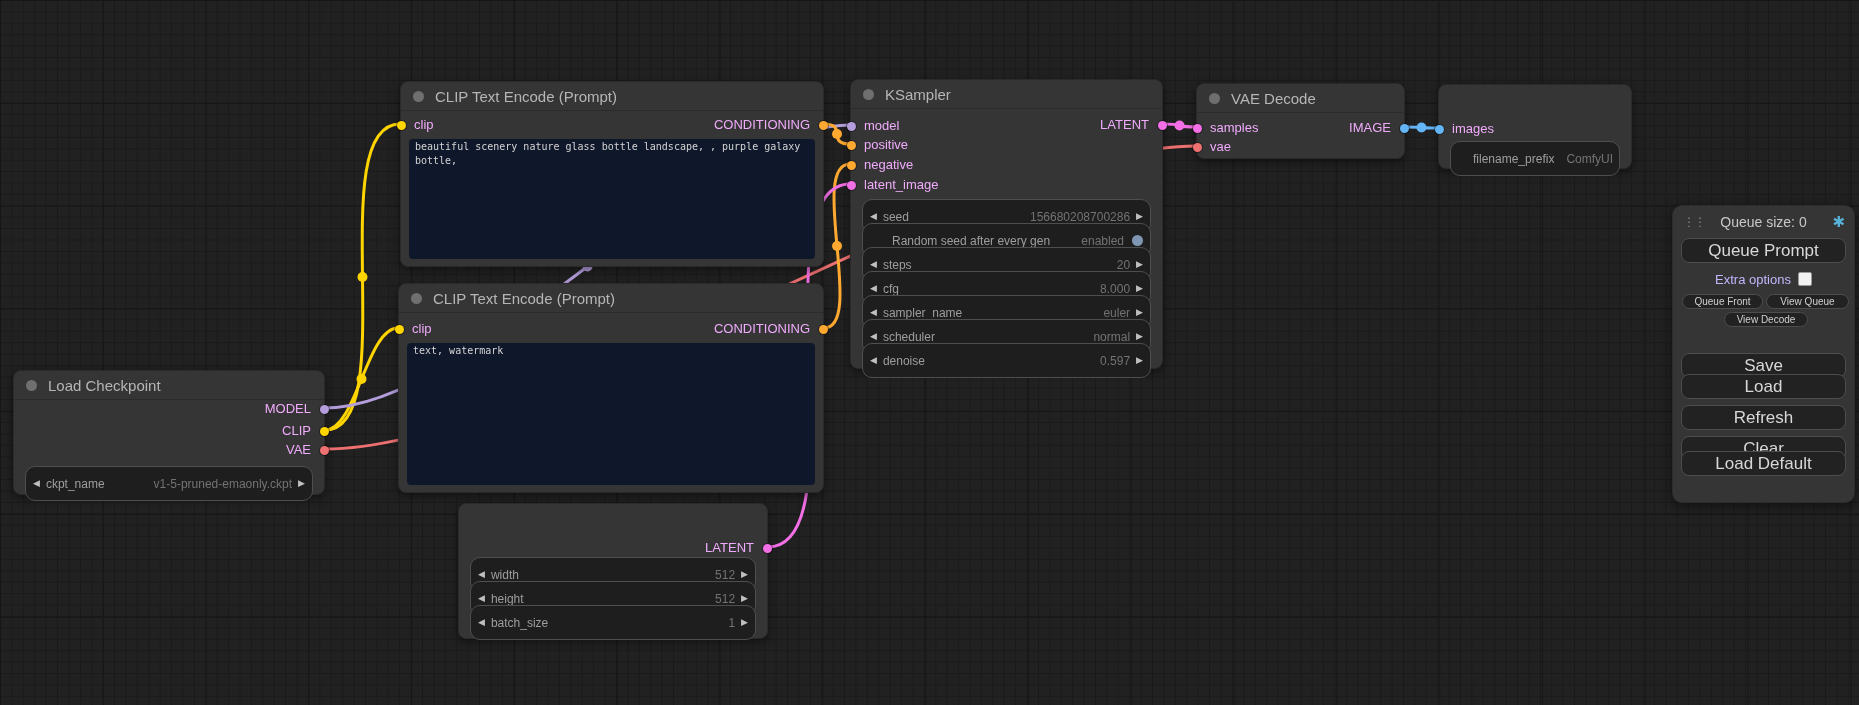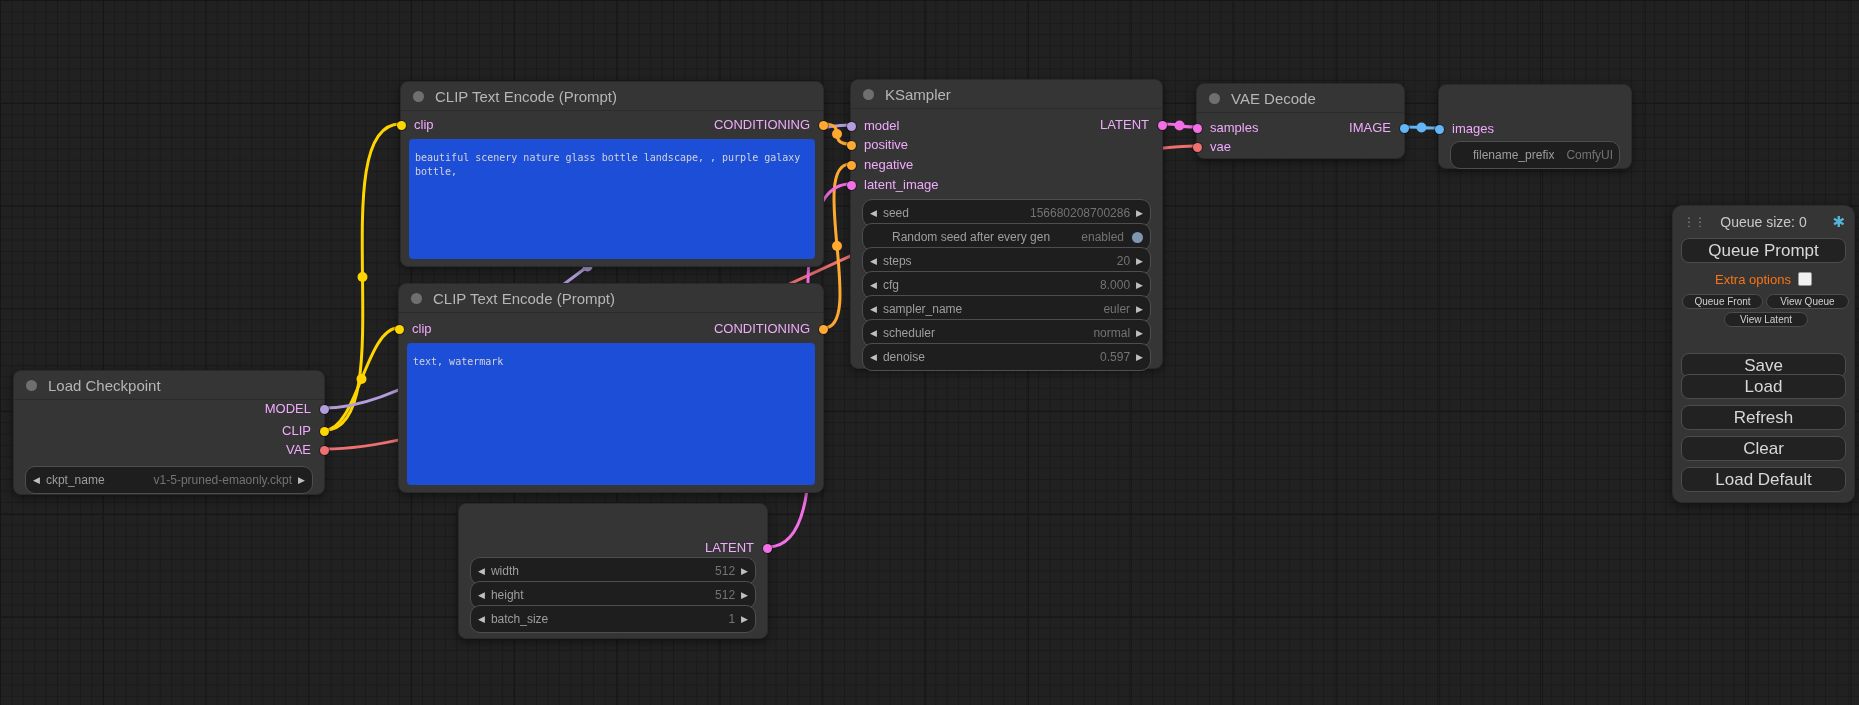--- a/index.html
+++ b/index.html
@@ -26,35 +26,35 @@
     border-radius:8px 8px 0 0;
   }
   .tdot{position:absolute;left:12px;top:9px;width:11px;height:11px;border-radius:50%;background:#6f6f6f;}
   .slot{position:absolute;height:14px;line-height:14px;font-size:13px;color:#f0abfc;}
   .slot .dot{position:absolute;top:2.5px;width:9px;height:9px;border-radius:50%;box-shadow:0 0 0 1px rgba(0,0,0,.35);}
   .slot.in{left:0;padding-left:13px;}
   .slot.in .dot{left:-4.5px;}
   .slot.out{right:0;padding-right:13px;text-align:right;}
   .slot.out .dot{right:-4.5px;}
   .widget{
-    position:absolute;height:28px;background:#1e1e1e;border:1px solid #4e4e4e;
+    position:absolute;height:35px;background:#1e1e1e;border:1px solid #4e4e4e;
     border-radius:10px;box-sizing:border-box;display:flex;align-items:center;
     font-size:12px;color:#9e9e9e;padding:0 7px;overflow:hidden;white-space:nowrap;
   }
   .widget .arr{font-size:9px;color:#c0c0c0;flex:0 0 auto;line-height:17px;}
   .widget .wlabel{margin:0 6px;flex:0 1 auto;}
   .widget .sp{flex:1 1 auto;}
   .widget .wvalue{color:#737373;margin:0 6px;flex:0 0 auto;}
   .widget .knob{flex:0 0 auto;width:11px;height:11px;border-radius:50%;background:#7f96b2;margin-left:2px;}
   .widget.toggle .wlabel{margin-left:22px;}
   .widget.static{padding:0 16px;}
   .prompt{
-    position:absolute;left:8px;right:8px;background:#1d4ed8;border-radius:4px;
+    position:absolute;left:8px;right:8px;background:#0f172a;border-radius:4px;
     font-family:"DejaVu Sans Mono",monospace;font-size:10px;line-height:14px;
-    color:#d4d4d4;padding:12px 6px;box-sizing:border-box;white-space:pre-wrap;
+    color:#d4d4d4;padding:1px 6px;box-sizing:border-box;white-space:pre-wrap;
     word-break:break-word;
   }
   
   #queue-panel{
     position:absolute;z-index:3;left:1672px;top:205px;width:183px;height:298px;
     background:#353535;border:1px solid #2c2c2c;border-radius:10px;
     box-shadow:0 3px 12px rgba(0,0,0,.5);box-sizing:border-box;color:#c8c8c8;
   }
   .qbtn{
     position:absolute;left:8px;right:8px;height:25px;background:#222;
@@ -64,21 +64,21 @@
   }
   .qpill{
     position:absolute;height:15px;background:#222;border:1px solid #4d4d4d;
     border-radius:8px;color:#cfcfcf;font-size:10px;display:flex;align-items:center;
     justify-content:center;box-sizing:border-box;cursor:pointer;
   }
   #qheader{position:absolute;left:0;right:0;top:7px;height:18px;}
   #qdrag{position:absolute;left:10px;top:0;color:#8a8a8a;font-size:12px;letter-spacing:-1px;line-height:18px;cursor:grab;}
   #qsize{position:absolute;left:0;right:0;text-align:center;font-size:14px;line-height:18px;color:#c8c8c8;}
   #qgear{position:absolute;right:9px;top:0;font-size:15px;line-height:18px;cursor:pointer;}
-  #qextra{position:absolute;left:0;right:0;top:65px;height:16px;display:flex;align-items:center;justify-content:center;font-size:13px;color:#f97316;}
+  #qextra{position:absolute;left:0;right:0;top:65px;height:16px;display:flex;align-items:center;justify-content:center;font-size:13px;color:#c4b5fd;}
   #qcheck{width:12px;height:12px;background:#f2f2f2;border:1px solid #9a9a9a;border-radius:2px;margin-left:7px;}
 </style>
 </head>
 <body>
 
 <div id="canvas">
   <svg id="wires" width="1859" height="705">
       <path d="M325,430 C403.7642844187643,430 321.2357155812357,124 400,124" fill="none" stroke="#FFD500" stroke-width="3"></path>
       <circle cx="362.5" cy="277" r="5" fill="#FFD500"></circle>
       <path d="M325,430 C356.3578140181997,430 366.6421859818003,328 398,328" fill="none" stroke="#FFD500" stroke-width="3"></path>
@@ -227,20 +227,20 @@
       <span id="qsize">Queue size: 0</span>
       <span id="qgear" style="color: rgb(87, 178, 216);">✱</span>
     </div>
     <div class="qbtn" style="top:32px;">Queue Prompt</div>
     <div id="qextra">
       <span>Extra options</span>
       <span id="qcheck"></span>
     </div>
     <div class="qpill" style="left:9px;top:88px;width:81px;">Queue Front</div>
     <div class="qpill" style="left:93px;top:88px;width:83px;">View Queue</div>
-    <div class="qpill" style="left:51px;top:106px;width:84px;">View Latent</div>
+    <div class="qpill" style="left:51px;top:106px;width:84px;">View Decode</div>
     <div class="qbtn" style="top:120px;margin-top:27px;">Save</div>
     <div class="qbtn" style="top:168px;">Load</div>
     <div class="qbtn" style="top:199px;">Refresh</div>
     <div class="qbtn" style="top:230px;">Clear</div>
-    <div class="qbtn" style="top:261px;">Load Default</div>
+    <div class="qbtn" style="top:245px;">Load Default</div>
   </div>
 </div>
 
 </body></html>

